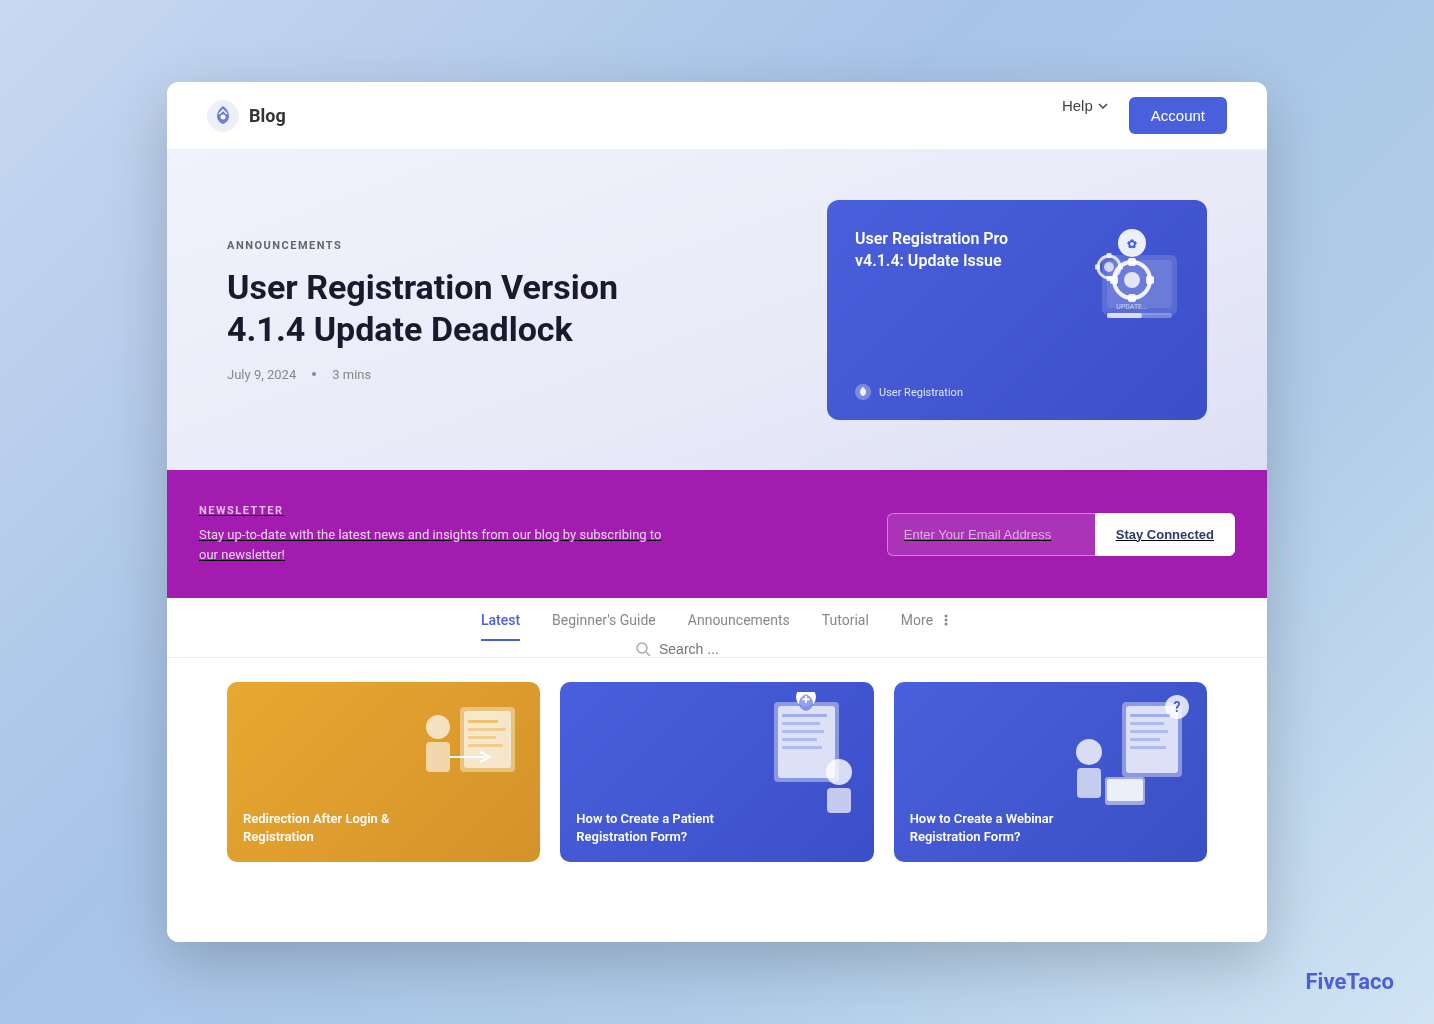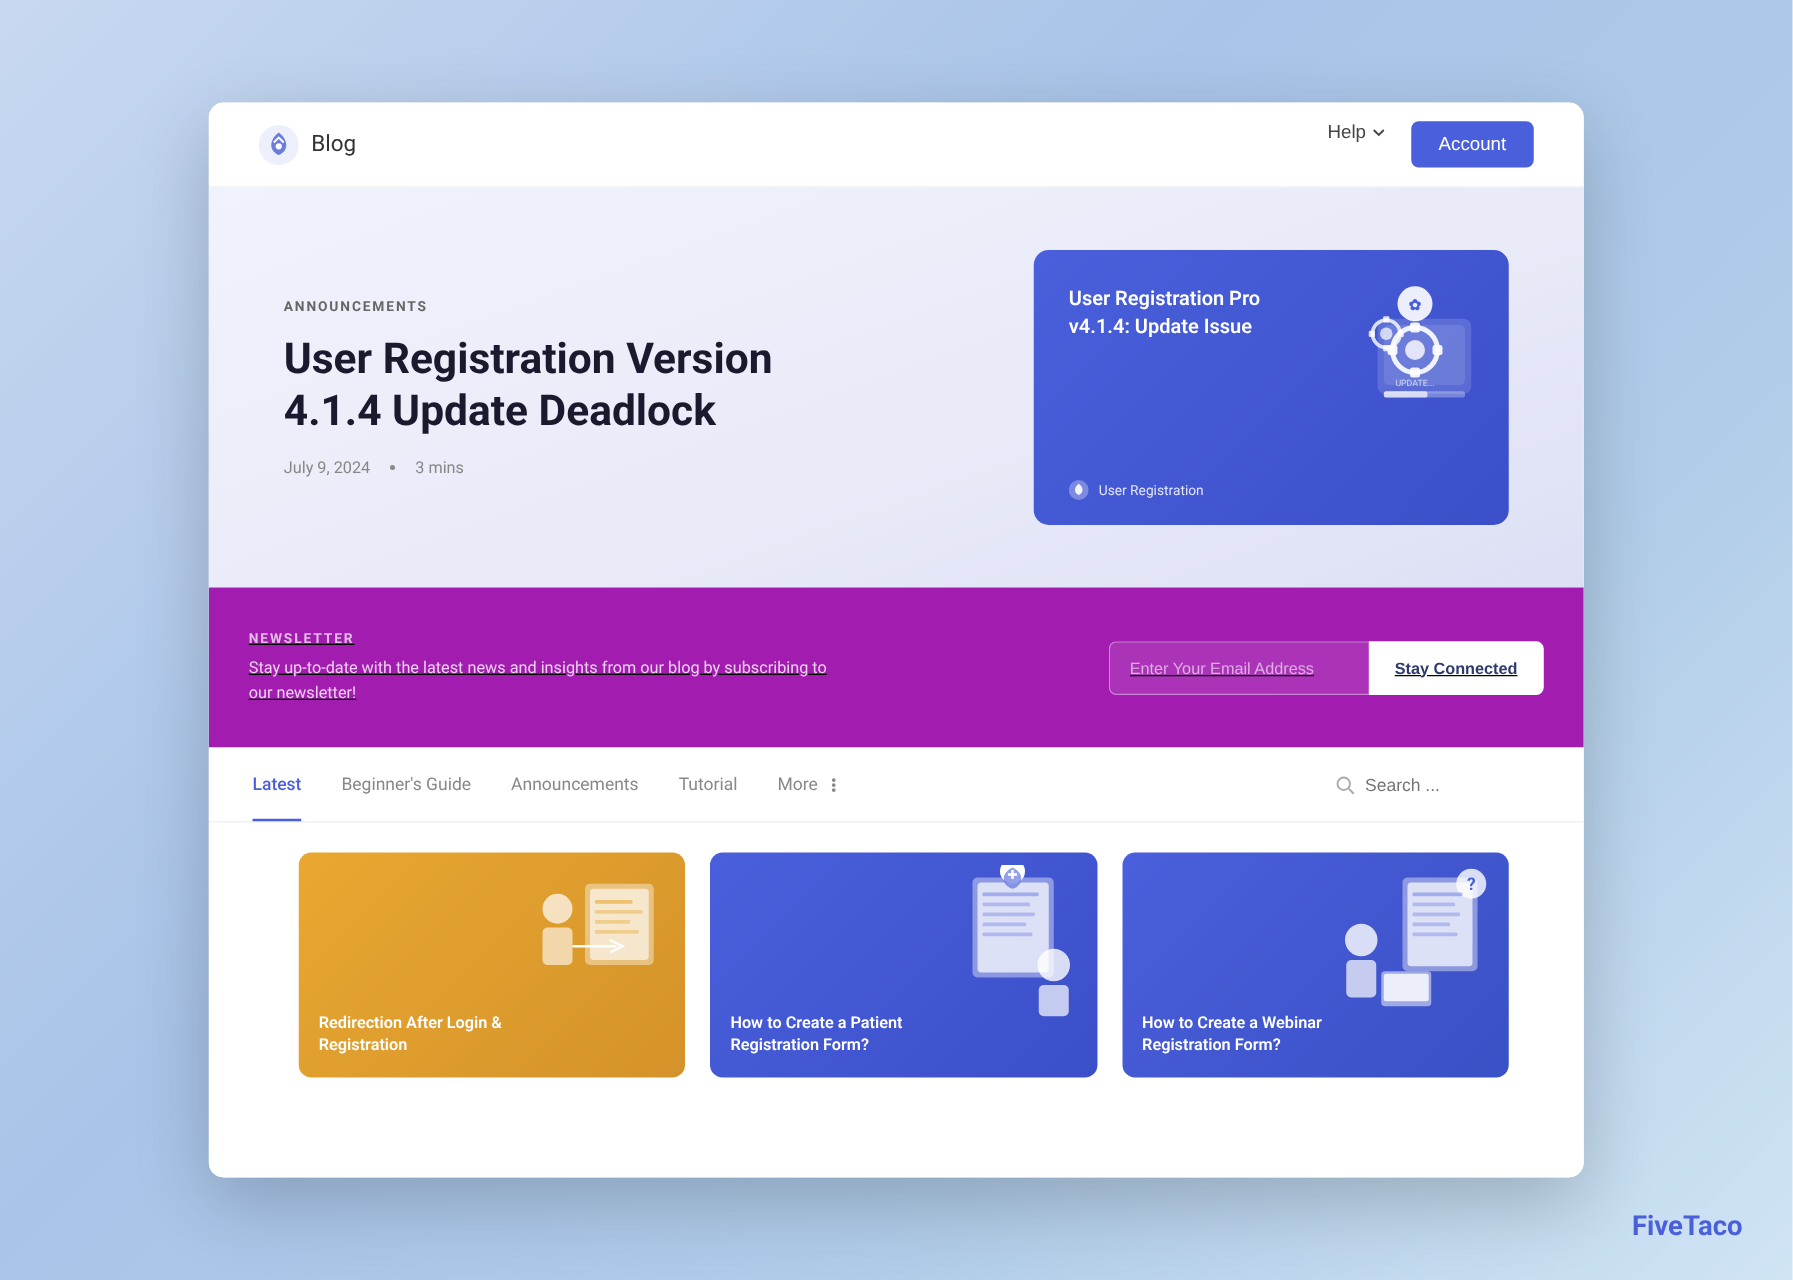--- a/index.html
+++ b/index.html
@@ -37,21 +37,21 @@
       display: flex;
       align-items: center;
       gap: 10px;
     }
     .logo-icon {
       width: 32px;
       height: 32px;
     }
     .logo-text {
       font-size: 18px;
-      font-weight: 400;
+      font-weight: 700;
       color: #333;
     }
     .header-right {
       display: flex;
       align-items: flex-start;
       gap: 20px;
     }
     .help-btn {
       background: none;
       border: none;
@@ -211,20 +211,21 @@
       display: flex;
       flex-direction: column;
     }
     .tabs-bar {
       padding: 0 35px;
       display: flex;
       align-items: center;
       justify-content: space-between;
       border-bottom: 1px solid #eee;
       height: 60px;
+      flex-direction: column;
     }
     .tabs-left {
       display: flex;
       align-items: center;
       gap: 32px;
       height: 100%;
     }
     .tab-item {
       font-size: 14px;
       color: #888;
@@ -263,21 +264,21 @@
       padding: 24px 60px;
       flex: 1;
     }
     .card {
       flex: 1;
       border-radius: 10px;
       overflow: hidden;
       height: 180px;
       position: relative;
     }
-    .card-1 { background: linear-gradient(135deg, #e8a830 0%, #d4922a 100%); margin-left: 12px; }
+    .card-1 { background: linear-gradient(135deg, #e8a830 0%, #d4922a 100%); }
     .card-2 { background: linear-gradient(135deg, #4a5fdb 0%, #3a4fc8 100%); }
     .card-3 { background: linear-gradient(135deg, #4a5fdb 0%, #3a50c5 100%); }
     .card-label {
       position: absolute;
       bottom: 16px;
       left: 16px;
       color: white;
       font-size: 13px;
       font-weight: 600;
       line-height: 1.4;

